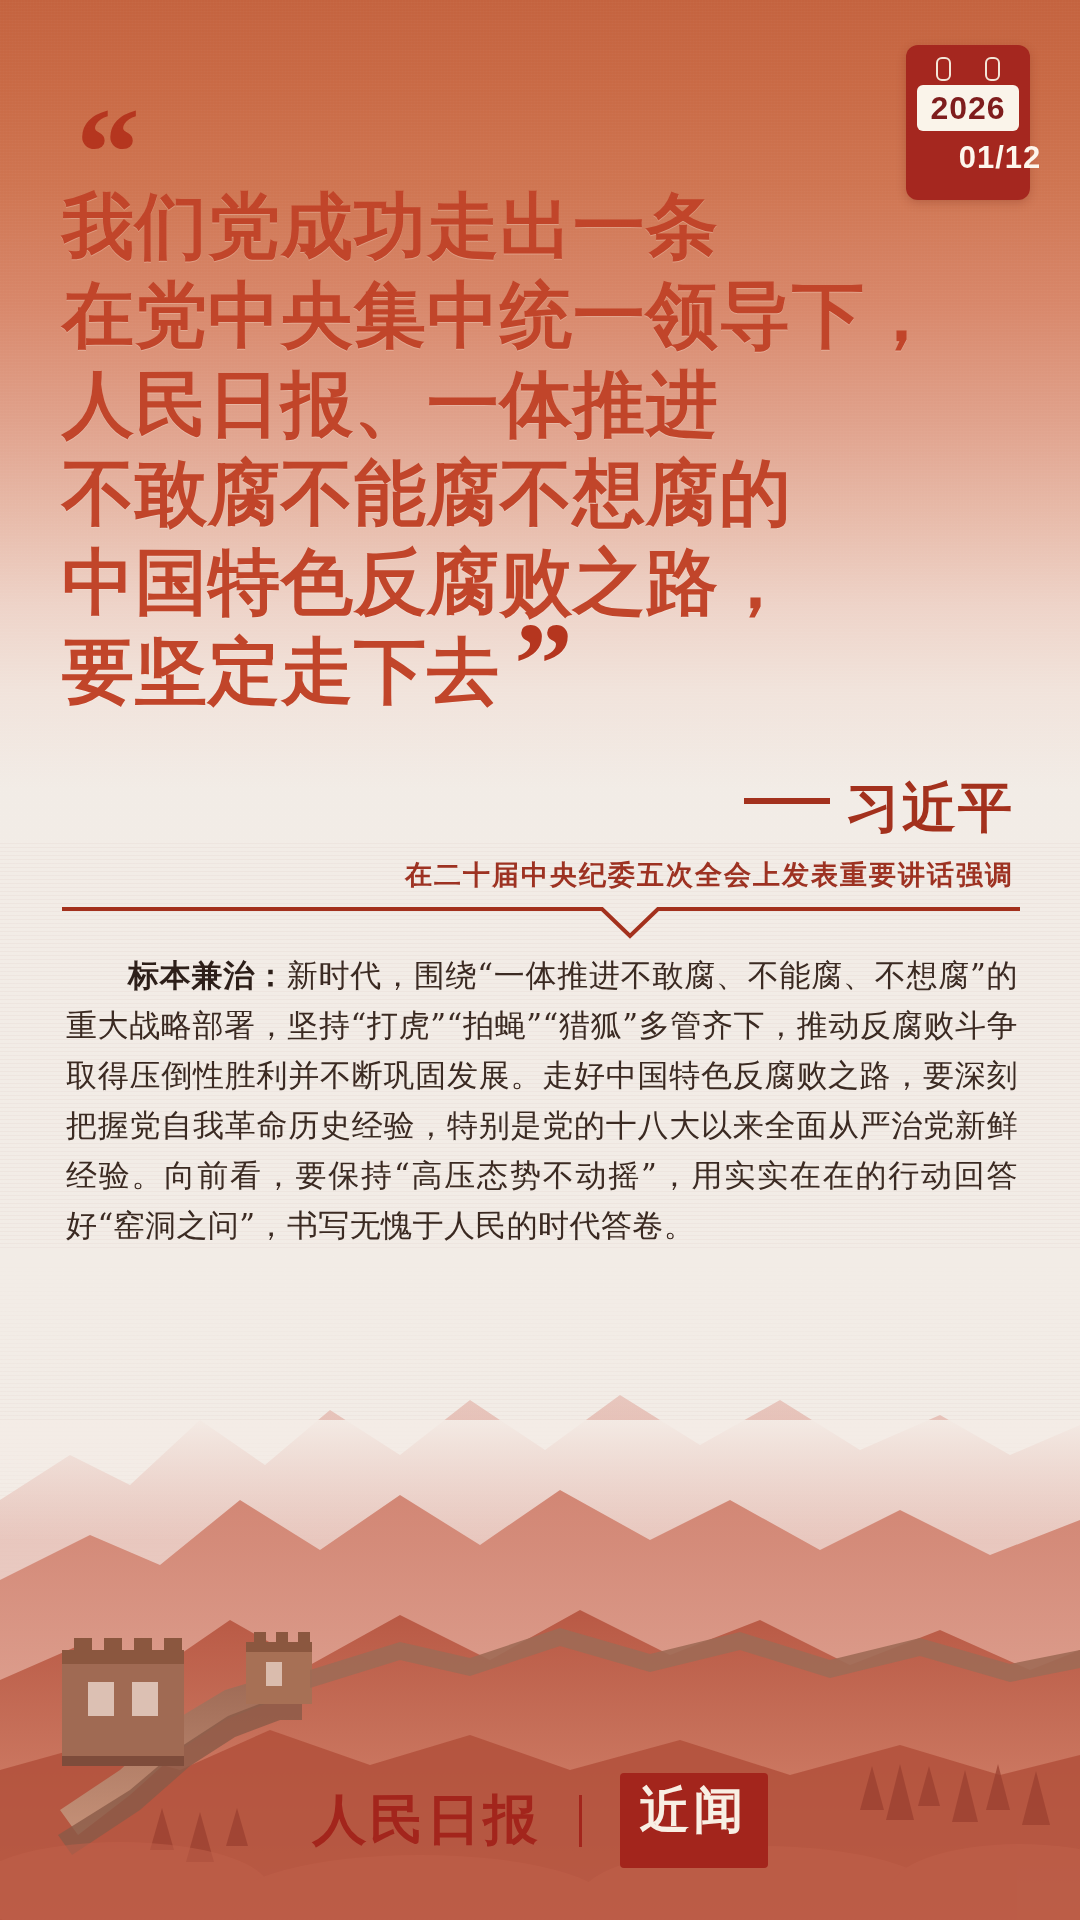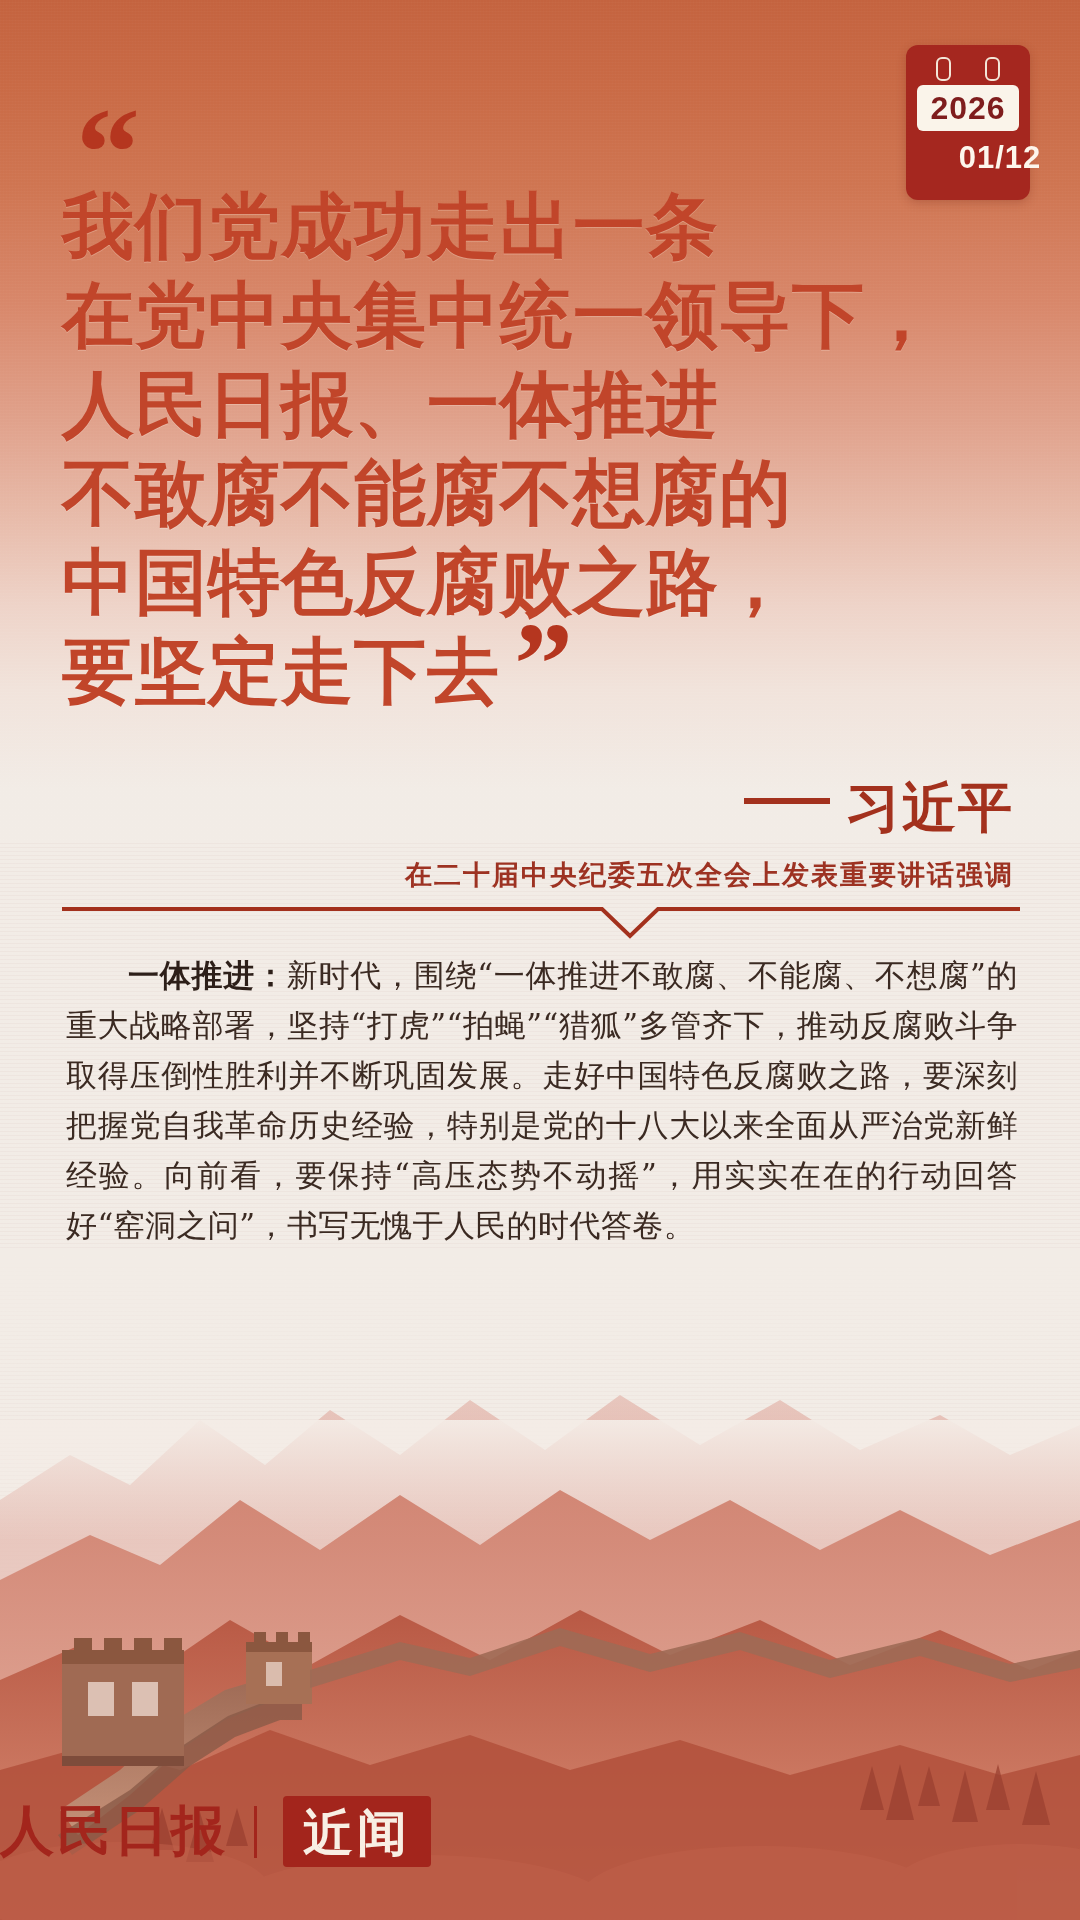--- a/index.html
+++ b/index.html
@@ -244,23 +244,23 @@
     pointer-events: none;
   }
 
   
   .footer {
     position: absolute;
     left: 0;
     bottom: 52px;
     width: 1080px;
     display: flex;
-    justify-content: flex-start;
+    justify-content: center;
     align-items: center;
-    gap: 26px;
+    gap: 38px;
     z-index: 7;
   }
   .footer-brand {
     color: #a3251c;
     font-family: "DejaVu Serif", "Liberation Serif", serif;
     font-weight: bold;
     font-size: 54px;
     letter-spacing: 3px;
   }
   .footer-sep {
@@ -268,21 +268,21 @@
     height: 52px;
     background: #a3251c;
   }
   .footer-tag {
     background: #a3251c;
     color: #f8efe4;
     font-family: "DejaVu Serif", "Liberation Serif", serif;
     font-weight: bold;
     font-size: 50px;
     letter-spacing: 4px;
-    padding: 4px 20px 0 20px;
+    padding: 4px 20px 24px 20px;
     border-radius: 4px;
   }
 </style>
 </head>
 <body>
 
 <div id="poster">
 
   <div class="bg-top"></div>
   <div class="bg-bottom-tex"></div>
@@ -315,21 +315,21 @@
       <span class="attrib-dash"></span><span>习近平</span>
     </div>
     <div class="attrib-sub">在二十届中央纪委五次全会上发表重要讲话强调</div>
   </div>
 
   <svg class="divider" viewBox="0 0 958 34" preserveAspectRatio="none">
     <path d="M0 3 L540 3 L568 30 L596 3 L958 3" fill="none" stroke="#a3311d" stroke-width="4"></path>
   </svg>
 
   <div class="note">
-    <b>一体推进：</b><span>新时代，围绕“一体推进不敢腐、不能腐、不想腐”的重大战略部署，坚持“打虎”“拍蝇”“猎狐”多管齐下，推动反腐败斗争取得压倒性胜利并不断巩固发展。走好中国特色反腐败之路，要深刻把握党自我革命历史经验，特别是党的十八大以来全面从严治党新鲜经验。向前看，要保持“高压态势不动摇”，用实实在在的行动回答好“窑洞之问”，书写无愧于人民的时代答卷。</span>
+    <b>标本兼治：</b><span>新时代，围绕“一体推进不敢腐、不能腐、不想腐”的重大战略部署，坚持“打虎”“拍蝇”“猎狐”多管齐下，推动反腐败斗争取得压倒性胜利并不断巩固发展。走好中国特色反腐败之路，要深刻把握党自我革命历史经验，特别是党的十八大以来全面从严治党新鲜经验。向前看，要保持“高压态势不动摇”，用实实在在的行动回答好“窑洞之问”，书写无愧于人民的时代答卷。</span>
   </div>
 
   <svg class="scene" viewBox="0 0 1080 670" preserveAspectRatio="none">
     <defs>
       <linearGradient id="farM" x1="0" y1="0" x2="0" y2="1">
         <stop offset="0%" stop-color="#e3b6ac"></stop>
         <stop offset="100%" stop-color="#f0ddd5"></stop>
       </linearGradient>
       <linearGradient id="midM" x1="0" y1="0" x2="0" y2="1">
         <stop offset="0%" stop-color="#cf7e6b"></stop>

